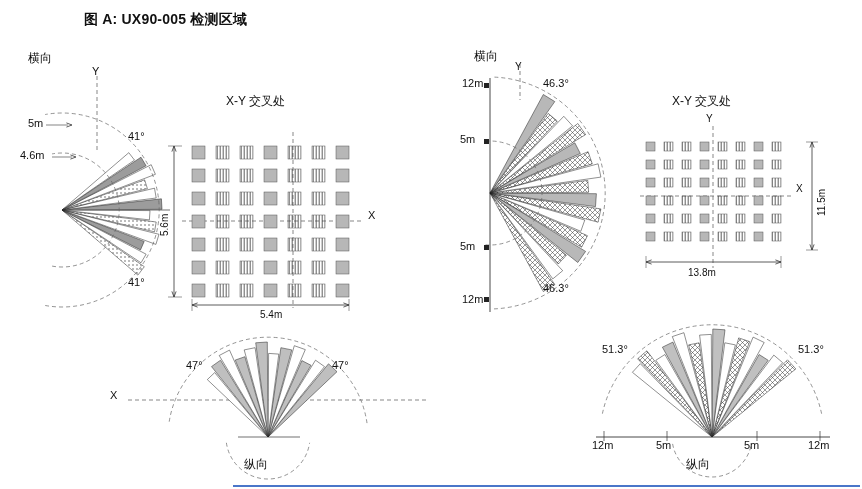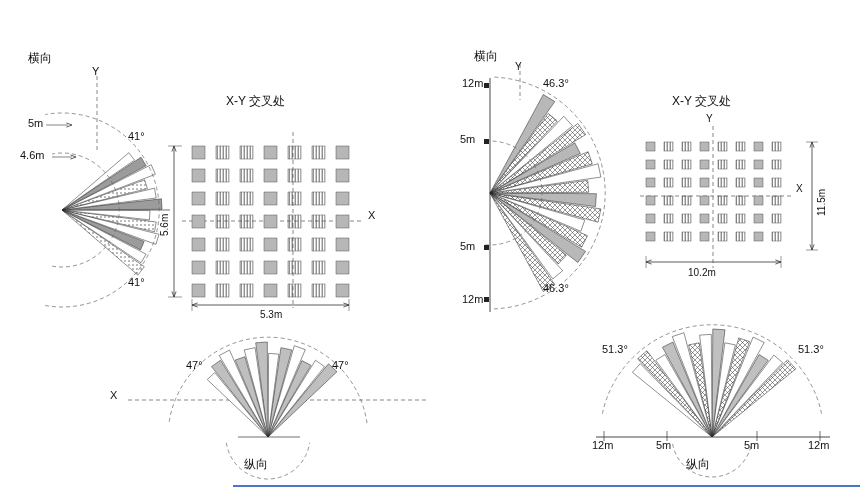--- a/index.html
+++ b/index.html
@@ -243,48 +243,49 @@
         <path d="M821.6,413.7A112,112 0 0 0 602.4,413.7" fill="none" stroke="#666" stroke-width="0.7" stroke-dasharray="4 3"></path>
         <path d="M672.6,443.9A40,40 0 0 0 751.4,443.9" fill="none" stroke="#666" stroke-width="0.7" stroke-dasharray="4 3"></path>
         <line x1="596" y1="437" x2="830" y2="437" stroke="#333" stroke-width="0.9"></line>
         <line x1="604" y1="431" x2="604" y2="441" stroke="#333" stroke-width="0.7"></line>
         <line x1="667" y1="431" x2="667" y2="441" stroke="#333" stroke-width="0.7"></line>
         <line x1="757" y1="431" x2="757" y2="441" stroke="#333" stroke-width="0.7"></line>
         <line x1="820" y1="431" x2="820" y2="441" stroke="#333" stroke-width="0.7"></line>
       </g>
     </svg>
 
+  <div class="lbl title" style="left:84px;top:12px">图 A: UX90-005 检测区域</div>
   <div class="lbl cn13" style="left:28px;top:52px">横向</div>
   <div class="lbl" style="left:92px;top:66px">Y</div>
   <div class="lbl" style="left:28px;top:118px">5m</div>
   <div class="lbl" style="left:20px;top:150px">4.6m</div>
   <div class="lbl" style="left:128px;top:131px">41°</div>
   <div class="lbl" style="left:128px;top:277px">41°</div>
   <div class="lbl cn13" style="left:226px;top:95px">X-Y 交叉处</div>
   <div class="lbl small rotl" style="left:160px;top:236px">5.6m</div>
-  <div class="lbl small" style="left:260px;top:310px">5.3m</div>
+  <div class="lbl small" style="left:260px;top:310px">5.4m</div>
   <div class="lbl" style="left:368px;top:210px">X</div>
   <div class="lbl" style="left:110px;top:390px">X</div>
   <div class="lbl" style="left:186px;top:360px">47°</div>
   <div class="lbl" style="left:332px;top:360px">47°</div>
   <div class="lbl cn13" style="left:244px;top:458px">纵向</div>
 
   <div class="lbl cn13" style="left:474px;top:50px">横向</div>
   <div class="lbl small" style="left:515px;top:62px">Y</div>
   <div class="lbl" style="left:462px;top:78px">12m</div>
   <div class="lbl" style="left:460px;top:134px">5m</div>
   <div class="lbl" style="left:460px;top:241px">5m</div>
   <div class="lbl" style="left:462px;top:294px">12m</div>
   <div class="lbl" style="left:543px;top:78px">46.3°</div>
   <div class="lbl" style="left:543px;top:283px">46.3°</div>
   <div class="lbl cn13" style="left:672px;top:95px">X-Y 交叉处</div>
   <div class="lbl small" style="left:706px;top:114px">Y</div>
   <div class="lbl small" style="left:796px;top:184px">X</div>
   <div class="lbl small rotl" style="left:817px;top:216px">11.5m</div>
-  <div class="lbl small" style="left:688px;top:268px">10.2m</div>
+  <div class="lbl small" style="left:688px;top:268px">13.8m</div>
   <div class="lbl" style="left:602px;top:344px">51.3°</div>
   <div class="lbl" style="left:798px;top:344px">51.3°</div>
   <div class="lbl" style="left:592px;top:440px">12m</div>
   <div class="lbl" style="left:656px;top:440px">5m</div>
   <div class="lbl" style="left:744px;top:440px">5m</div>
   <div class="lbl" style="left:808px;top:440px">12m</div>
   <div class="lbl cn13" style="left:686px;top:458px">纵向</div>
 
   <div class="blue-rule"></div>
 </div>

